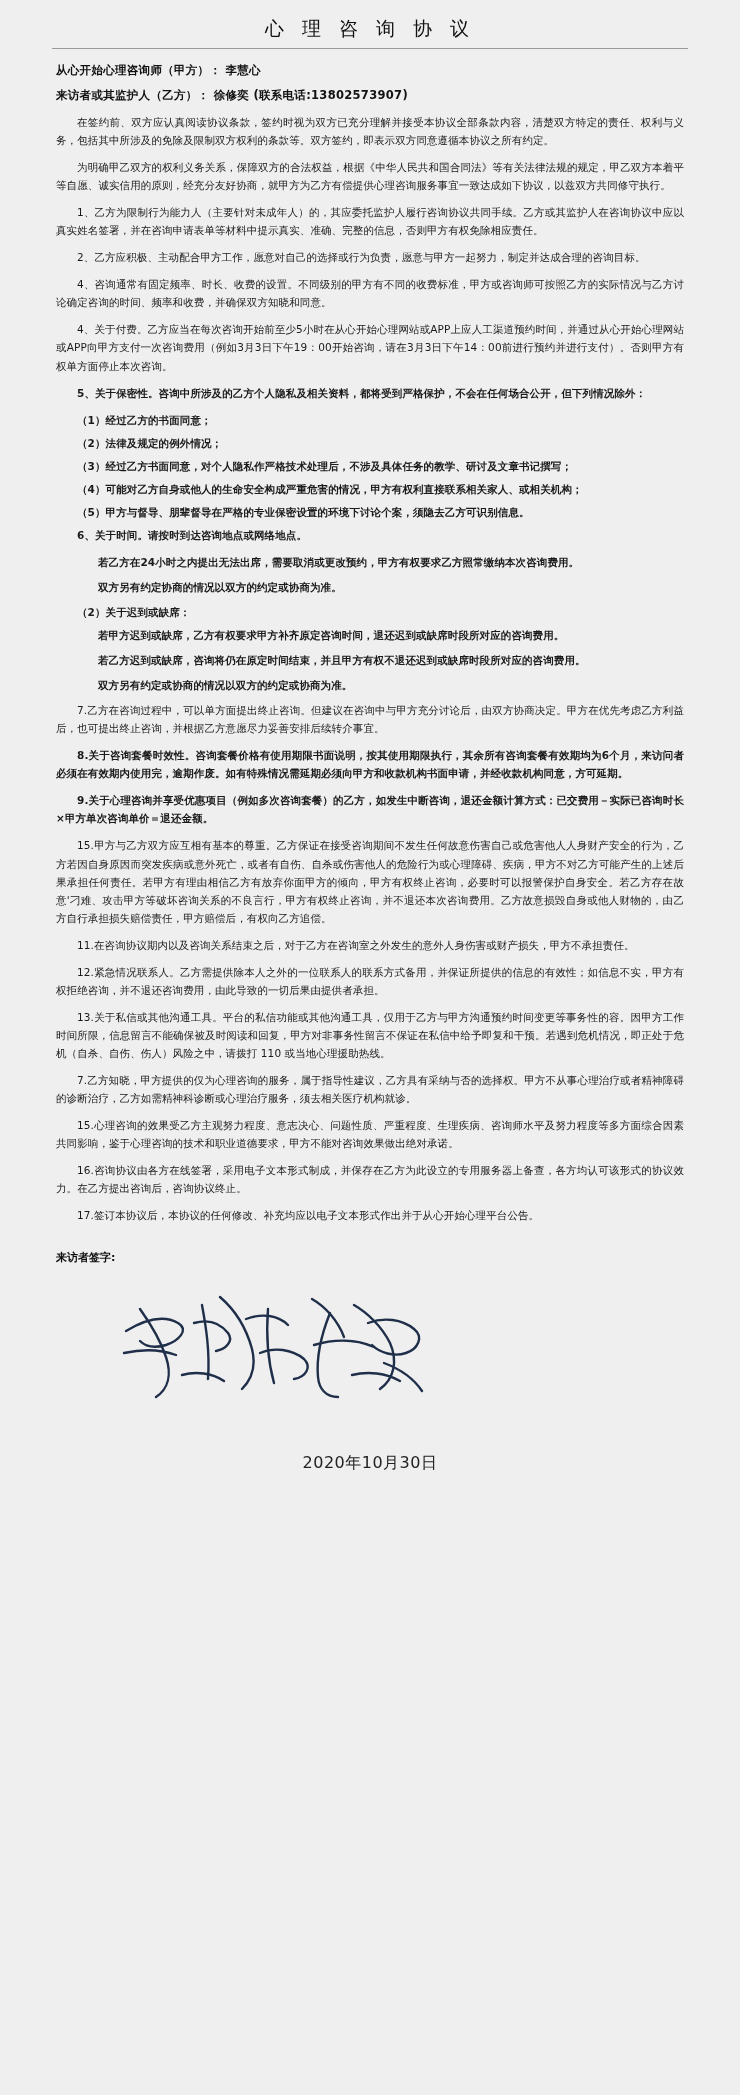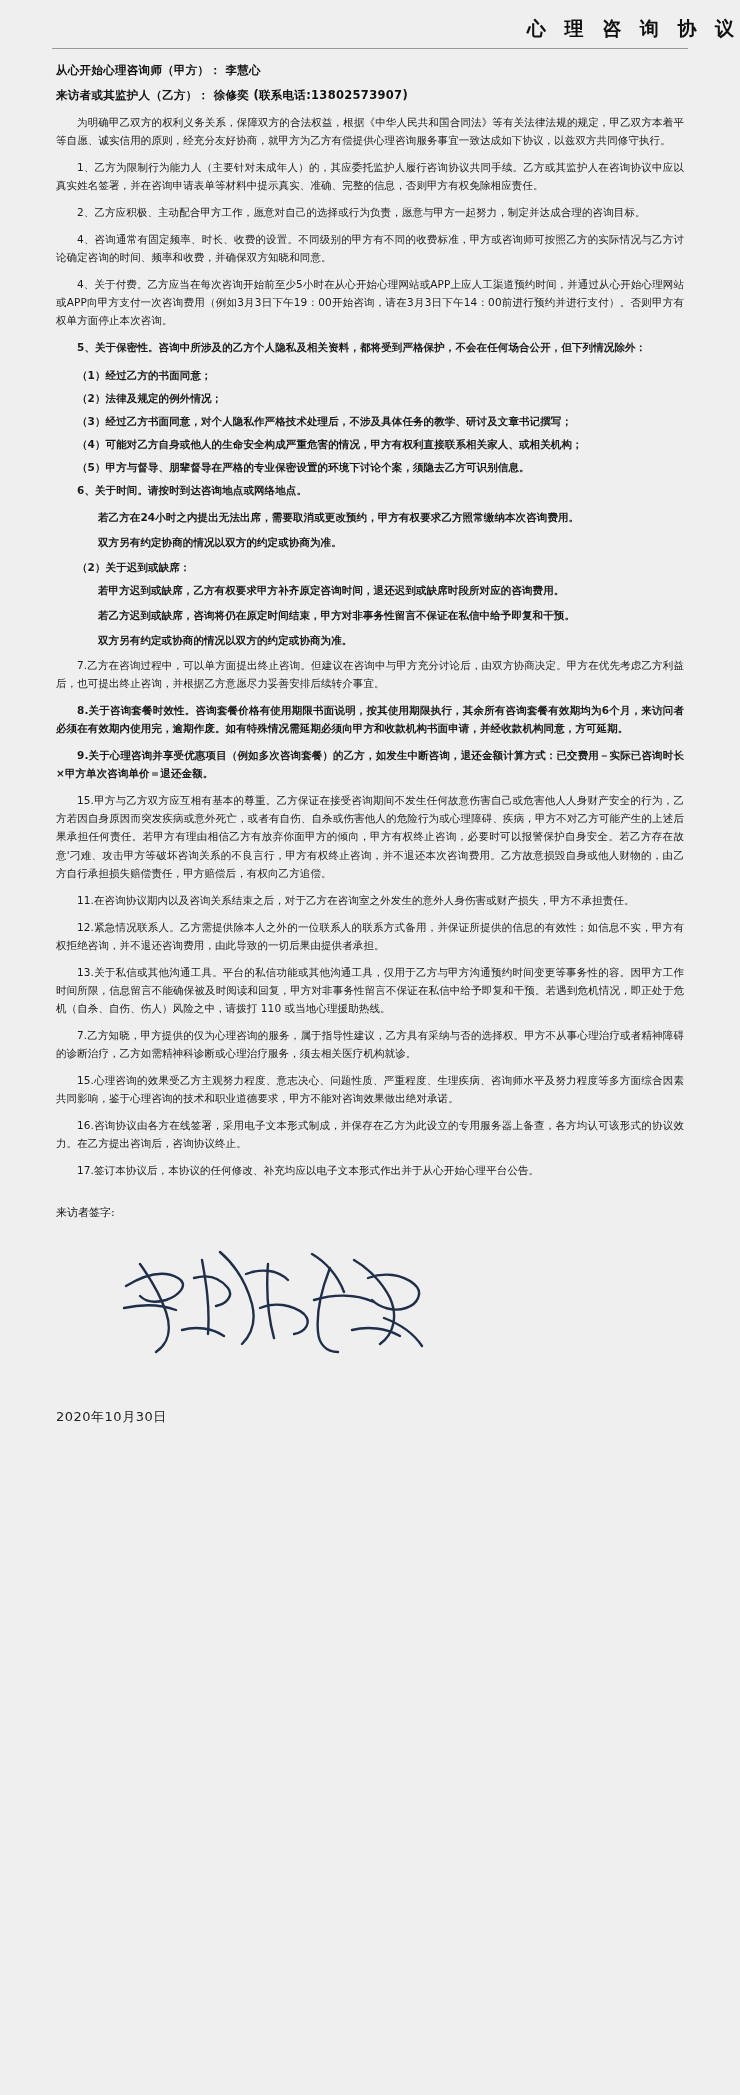--- a/index.html
+++ b/index.html
@@ -13,23 +13,23 @@
   .page {
     width: 740px;
     min-height: 2095px;
     margin: 0 auto;
     background: #efefef;
     position: relative;
     box-sizing: border-box;
     padding: 0 0 20px 0;
   }
   .doc-title {
-    text-align: right;
+    text-align: center;
     font-size: 19px;
-    font-weight: bold;
+    font-weight: normal;
     letter-spacing: 6px;
     color: #111;
     padding-top: 16px;
     padding-bottom: 6px;
   }
   .title-rule {
     width: 86%;
     margin: 0 auto 14px auto;
     border-bottom: 1px solid #9a9a9a;
   }
@@ -61,73 +61,74 @@
     margin-left: 21px;
     margin-bottom: 5px;
   }
   p.sub2 {
     margin-left: 21px;
     margin-bottom: 7px;
     text-indent: 21px;
   }
   .signer-label {
     font-size: 11px;
-    font-weight: normal;
+    font-weight: bold;
     color: #111;
     margin: 26px 0 0 0;
   }
   .signature-area {
     height: 150px;
     position: relative;
     margin-top: 4px;
   }
   .signature-svg {
     position: absolute;
     left: 60px;
     top: 10px;
   }
   .doc-date {
-    text-align: left;
-    font-size: 13px;
+    text-align: center;
+    font-size: 16px;
     color: #222;
     margin-top: 34px;
     letter-spacing: 0.5px;
   }
 </style>
 </head>
 <body>
 
 <div class="page">
 
   <div class="doc-title">心 理 咨 询 协 议</div>
   <div class="title-rule"></div>
 
   <div class="body-wrap">
 
     <div class="party-line">从心开始心理咨询师（甲方）： 李慧心</div>
     <div class="party-line">来访者或其监护人（乙方）： 徐修奕 (联系电话:13802573907)</div>
 
     <div id="clauses">
+        <p class="clause indent1">在签约前、双方应认真阅读协议条款，签约时视为双方已充分理解并接受本协议全部条款内容，清楚双方特定的责任、权利与义务，包括其中所涉及的免除及限制双方权利的条款等。双方签约，即表示双方同意遵循本协议之所有约定。</p>
         <p class="clause indent1">为明确甲乙双方的权利义务关系，保障双方的合法权益，根据《中华人民共和国合同法》等有关法律法规的规定，甲乙双方本着平等自愿、诚实信用的原则，经充分友好协商，就甲方为乙方有偿提供心理咨询服务事宜一致达成如下协议，以兹双方共同修守执行。</p>
         <p class="clause indent1">1、乙方为限制行为能力人（主要针对未成年人）的，其应委托监护人履行咨询协议共同手续。乙方或其监护人在咨询协议中应以真实姓名签署，并在咨询申请表单等材料中提示真实、准确、完整的信息，否则甲方有权免除相应责任。</p>
         <p class="clause indent1">2、乙方应积极、主动配合甲方工作，愿意对自己的选择或行为负责，愿意与甲方一起努力，制定并达成合理的咨询目标。</p>
         <p class="clause indent1">4、咨询通常有固定频率、时长、收费的设置。不同级别的甲方有不同的收费标准，甲方或咨询师可按照乙方的实际情况与乙方讨论确定咨询的时间、频率和收费，并确保双方知晓和同意。</p>
         <p class="clause indent1">4、关于付费。乙方应当在每次咨询开始前至少5小时在从心开始心理网站或APP上应人工渠道预约时间，并通过从心开始心理网站或APP向甲方支付一次咨询费用（例如3月3日下午19：00开始咨询，请在3月3日下午14：00前进行预约并进行支付）。否则甲方有权单方面停止本次咨询。</p>
         <p class="clause bold indent1">5、关于保密性。咨询中所涉及的乙方个人隐私及相关资料，都将受到严格保护，不会在任何场合公开，但下列情况除外：</p>
         <p class="clause bold sub">（1）经过乙方的书面同意；</p>
         <p class="clause bold sub">（2）法律及规定的例外情况；</p>
         <p class="clause bold sub">（3）经过乙方书面同意，对个人隐私作严格技术处理后，不涉及具体任务的教学、研讨及文章书记撰写；</p>
         <p class="clause bold sub">（4）可能对乙方自身或他人的生命安全构成严重危害的情况，甲方有权利直接联系相关家人、或相关机构；</p>
         <p class="clause bold sub">（5）甲方与督导、朋辈督导在严格的专业保密设置的环境下讨论个案，须隐去乙方可识别信息。</p>
         <p class="clause bold indent1">6、关于时间。请按时到达咨询地点或网络地点。</p>
         <p class="clause bold sub2">若乙方在24小时之内提出无法出席，需要取消或更改预约，甲方有权要求乙方照常缴纳本次咨询费用。</p>
         <p class="clause bold sub2">双方另有约定协商的情况以双方的约定或协商为准。</p>
         <p class="clause bold sub">（2）关于迟到或缺席：</p>
         <p class="clause bold sub2">若甲方迟到或缺席，乙方有权要求甲方补齐原定咨询时间，退还迟到或缺席时段所对应的咨询费用。</p>
-        <p class="clause bold sub2">若乙方迟到或缺席，咨询将仍在原定时间结束，甲方对非事务性留言不保证在私信中给予即复和干预。</p>
+        <p class="clause bold sub2">若乙方迟到或缺席，咨询将仍在原定时间结束，并且甲方有权不退还迟到或缺席时段所对应的咨询费用。</p>
         <p class="clause bold sub2">双方另有约定或协商的情况以双方的约定或协商为准。</p>
         <p class="clause indent1">7.乙方在咨询过程中，可以单方面提出终止咨询。但建议在咨询中与甲方充分讨论后，由双方协商决定。甲方在优先考虑乙方利益后，也可提出终止咨询，并根据乙方意愿尽力妥善安排后续转介事宜。</p>
         <p class="clause bold indent1">8.关于咨询套餐时效性。咨询套餐价格有使用期限书面说明，按其使用期限执行，其余所有咨询套餐有效期均为6个月，来访问者必须在有效期内使用完，逾期作废。如有特殊情况需延期必须向甲方和收款机构书面申请，并经收款机构同意，方可延期。</p>
         <p class="clause bold indent1">9.关于心理咨询并享受优惠项目（例如多次咨询套餐）的乙方，如发生中断咨询，退还金额计算方式：已交费用－实际已咨询时长×甲方单次咨询单价＝退还金额。</p>
         <p class="clause indent1">15.甲方与乙方双方应互相有基本的尊重。乙方保证在接受咨询期间不发生任何故意伤害自己或危害他人人身财产安全的行为，乙方若因自身原因而突发疾病或意外死亡，或者有自伤、自杀或伤害他人的危险行为或心理障碍、疾病，甲方不对乙方可能产生的上述后果承担任何责任。若甲方有理由相信乙方有放弃你面甲方的倾向，甲方有权终止咨询，必要时可以报警保护自身安全。若乙方存在故意'刁难、攻击甲方等破坏咨询关系的不良言行，甲方有权终止咨询，并不退还本次咨询费用。乙方故意损毁自身或他人财物的，由乙方自行承担损失赔偿责任，甲方赔偿后，有权向乙方追偿。</p>
         <p class="clause indent1">11.在咨询协议期内以及咨询关系结束之后，对于乙方在咨询室之外发生的意外人身伤害或财产损失，甲方不承担责任。</p>
         <p class="clause indent1">12.紧急情况联系人。乙方需提供除本人之外的一位联系人的联系方式备用，并保证所提供的信息的有效性；如信息不实，甲方有权拒绝咨询，并不退还咨询费用，由此导致的一切后果由提供者承担。</p>
         <p class="clause indent1">13.关于私信或其他沟通工具。平台的私信功能或其他沟通工具，仅用于乙方与甲方沟通预约时间变更等事务性的容。因甲方工作时间所限，信息留言不能确保被及时阅读和回复，甲方对非事务性留言不保证在私信中给予即复和干预。若遇到危机情况，即正处于危机（自杀、自伤、伤人）风险之中，请拨打 110 或当地心理援助热线。</p>
         <p class="clause indent1">7.乙方知晓，甲方提供的仅为心理咨询的服务，属于指导性建议，乙方具有采纳与否的选择权。甲方不从事心理治疗或者精神障碍的诊断治疗，乙方如需精神科诊断或心理治疗服务，须去相关医疗机构就诊。</p>
         <p class="clause indent1">15.心理咨询的效果受乙方主观努力程度、意志决心、问题性质、严重程度、生理疾病、咨询师水平及努力程度等多方面综合因素共同影响，鉴于心理咨询的技术和职业道德要求，甲方不能对咨询效果做出绝对承诺。</p>

